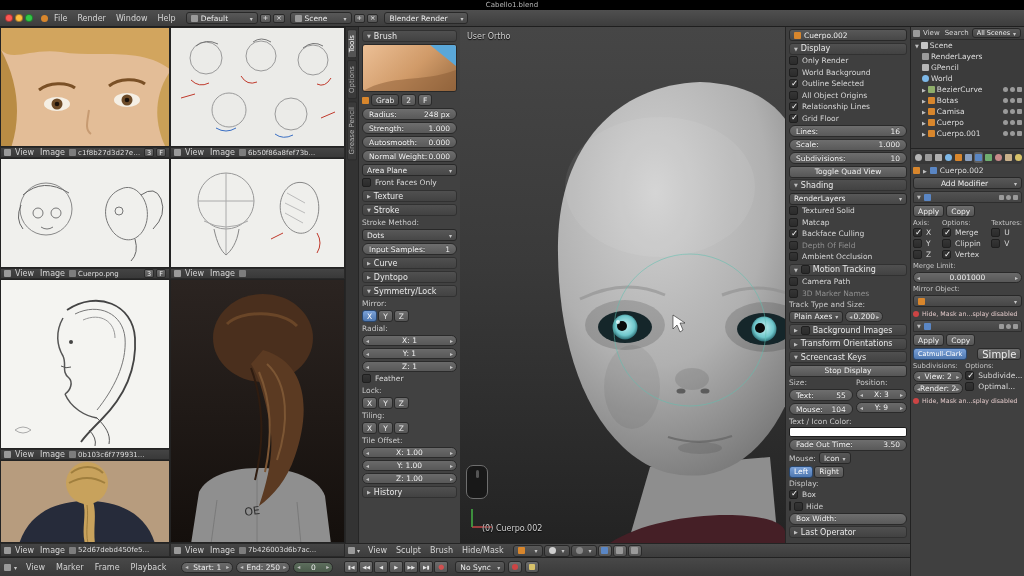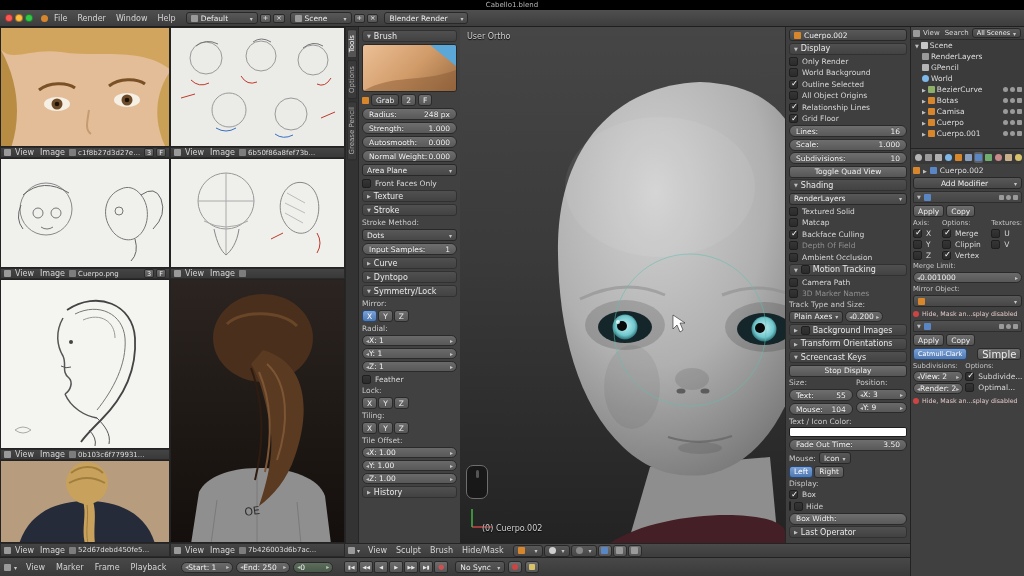--- a/index.html
+++ b/index.html
@@ -17,22 +17,22 @@
 .caret{flex:none;font-size:6px;color:#c8c8c8;margin-left:auto}
 .caret::after{content:"▾"}
 .slider{display:flex;align-items:center;justify-content:space-between;height:12px;flex:none;background:linear-gradient(#6e6e6e,#595959);border:1px solid #2a2a2a;border-radius:7px;font-size:7.5px;color:#f2f2f2;padding:0 6px;text-shadow:0 -1px 0 rgba(0,0,0,.35)}
 .btn{display:flex;align-items:center;justify-content:center;height:12px;flex:none;background:linear-gradient(#6e6e6e,#565656);border:1px solid #2a2a2a;border-radius:3px;font-size:7.5px;color:#ececec;padding:0 4px}
 .btn.on{background:linear-gradient(#7aa1d8,#4f78b0);border-color:#28466e;color:#fff}
 .dd{display:flex;align-items:center;height:12px;flex:none;background:linear-gradient(#585858,#474747);border:1px solid #282828;border-radius:3px;font-size:7.5px;color:#ededed;padding:0 4px;gap:3px}
 .num{display:flex;align-items:center;height:11px;flex:none;background:linear-gradient(#6a6a6a,#585858);border:1px solid #2a2a2a;border-radius:7px;font-size:7.5px;color:#f0f0f0;padding:0 3px}
 .ar{flex:none;font-size:6px;color:#c4c4c4;line-height:1}
 .arl::after{content:"◂"}
 .arr::after{content:"▸"}
-.val{flex:1;white-space:nowrap;overflow:hidden}
-.cbrow{display:flex;align-items:center;gap:4px;height:10px;flex:none;font-size:7.5px;color:#d8d8d8;white-space:nowrap;overflow:hidden}
+.val{flex:1;text-align:center;white-space:nowrap;overflow:hidden}
+.cbrow{display:flex;align-items:flex-start;gap:4px;height:10px;flex:none;font-size:7.5px;color:#d8d8d8;white-space:nowrap;overflow:hidden}
 .cbrow.dim{color:#8f8f8f}
 .cb{width:9px;height:9px;flex:none;border-radius:2px;background:linear-gradient(#353535,#2b2b2b);border:1px solid #1f1f1f;position:relative}
 .cb.on::after{content:"✓";position:absolute;left:1px;top:-2.5px;font-size:8.5px;color:#f8f8f8}
 .lab{font-size:7.5px;color:#c9c9c9;flex:none;white-space:nowrap}
 .mtext{font-size:8px;color:#d5d5d5;padding:0 4px;flex:none}
 .sq{width:7px;height:7px;border-radius:1px;background:#9a9a9a;flex:none}
 .sq.orange{background:#d8862c}
 .sq.blue{background:#5a86c4}
 .sq.red{background:#c44}
 .sq.round{border-radius:50%}

